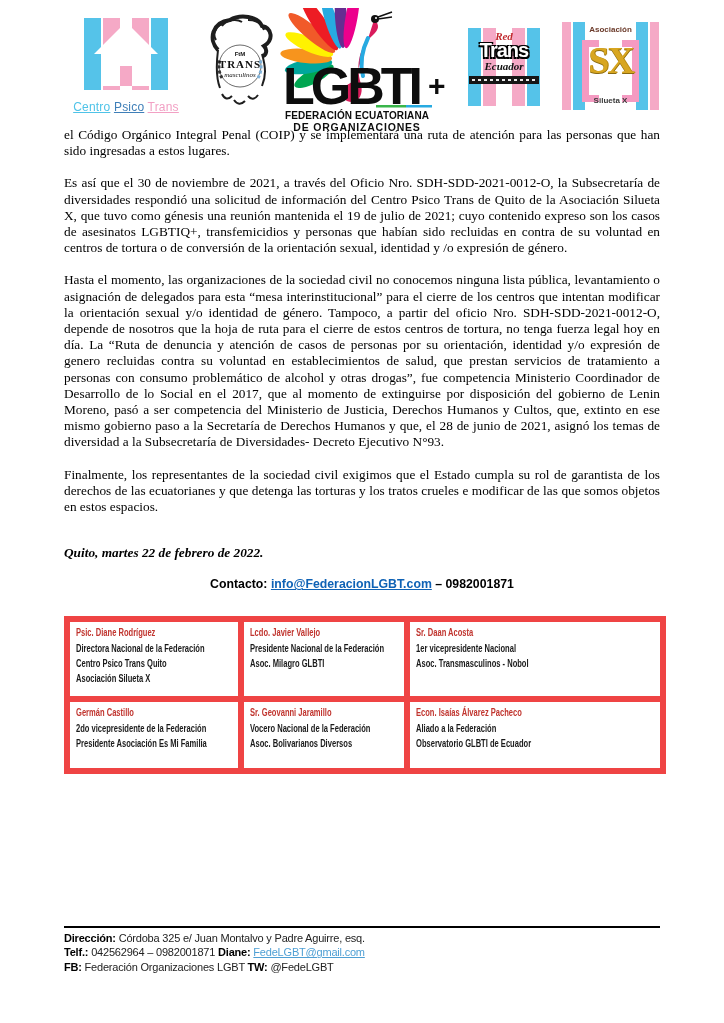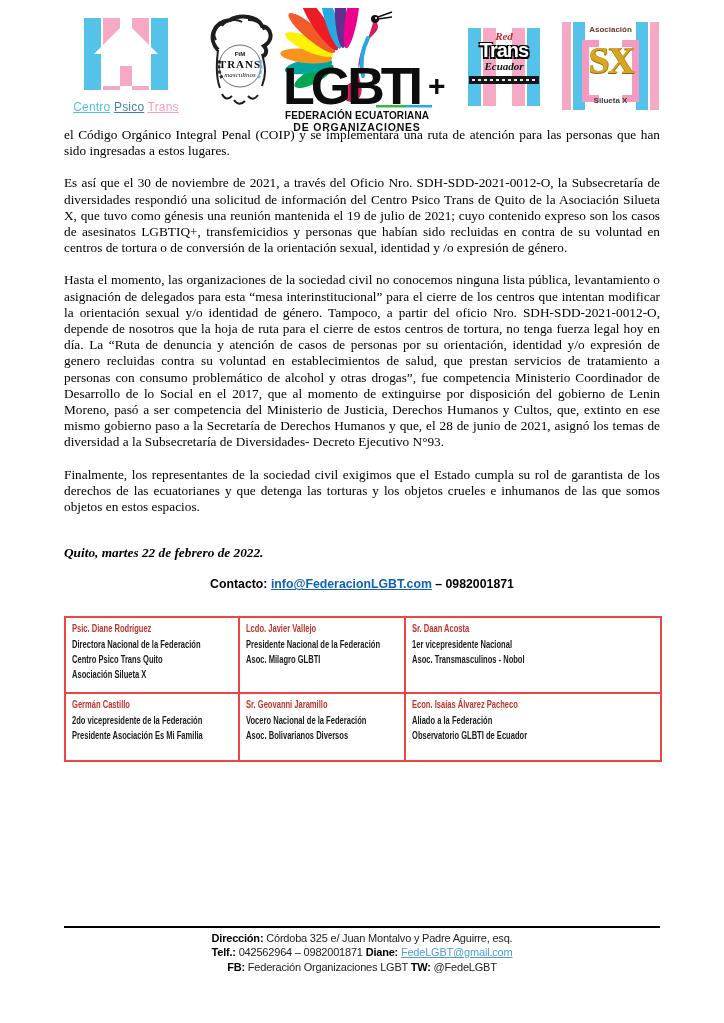--- a/index.html
+++ b/index.html
@@ -49,29 +49,29 @@
           font-size:8px;font-weight:bold;color:#3a3a3a;}
   
   .content{position:absolute;left:64px;width:596px;top:127px;}
   .content p{font-size:13.3px;line-height:16.2px;text-align:justify;margin:0 0 16px 0;}
   .dateline{font-weight:bold;font-style:italic;font-size:13.3px;margin-top:30px;}
   .contactline{margin-top:16px;text-align:center;font-family:"Liberation Sans",sans-serif;
                font-weight:bold;font-size:12.3px;color:#000;}
   .contactline a{color:#0F62B5;text-decoration:underline;cursor:pointer;}
   
   .sig{margin-top:25px;width:596px;border-collapse:collapse;table-layout:fixed;}
-  .sig td{border:2px solid #ef4444;vertical-align:top;padding:3px 6px 7px 6px;}
+  .sig td{border:6px solid #ef4444;vertical-align:top;padding:3px 6px 7px 6px;}
   .sig tr.r1 td{height:64px;} .sig tr.r2 td{height:56px;margin-left:16px;}
   .cin{font-family:"Liberation Sans",sans-serif;font-weight:bold;font-size:10.5px;line-height:15.3px;
        transform:scaleX(0.72);transform-origin:0 0;width:138.9%;white-space:nowrap;}
   .cname{color:#C0342E;}
   .cline{color:#1a1a1a;}
   
   .footer{position:absolute;left:64px;width:596px;top:926px;border-top:2.5px solid #000;
-          text-align:center;font-family:"Liberation Sans",sans-serif;font-size:11px;line-height:14.4px;
+          font-family:"Liberation Sans",sans-serif;font-size:11px;line-height:14.4px;
           color:#222;letter-spacing:-0.2px;padding-top:3px;}
   .footer b{color:#000;}
   .footer a{color:#4E9FD4;text-decoration:underline;cursor:pointer;}
   .f-city{font-weight:bold;color:#000;}
 </style>
 </head>
 <body>
 
 <div class="page">
 
@@ -147,21 +147,21 @@
     <div class="rte-red">Red</div>
     <div class="rte-trans">Trans</div>
     <div class="rte-ec">Ecuador</div>
     <div class="rte-banner"></div>
   </div>
 
   <div class="content">
     <p>el Código Orgánico Integral Penal (COIP) y se implementará una ruta de atención para las personas que han sido ingresadas a estos lugares.</p>
     <p>Es así que el 30 de noviembre de 2021, a través del Oficio Nro. SDH-SDD-2021-0012-O, la Subsecretaría de diversidades respondió una solicitud de información del Centro Psico Trans de Quito de la Asociación Silueta X, que tuvo como génesis una reunión mantenida el 19 de julio de 2021; cuyo contenido expreso son los casos de asesinatos LGBTIQ+, transfemicidios y personas que habían sido recluidas en contra de su voluntad en centros de tortura o de conversión de la orientación sexual, identidad y /o expresión de género.</p>
     <p>Hasta el momento, las organizaciones de la sociedad civil no conocemos ninguna lista pública, levantamiento o asignación de delegados para esta “mesa interinstitucional” para el cierre de los centros que intentan modificar la orientación sexual y/o identidad de género. Tampoco, a partir del oficio Nro. SDH-SDD-2021-0012-O, depende de nosotros que la hoja de ruta para el cierre de estos centros de tortura, no tenga fuerza legal hoy en día. La “Ruta de denuncia y atención de casos de personas por su orientación, identidad y/o expresión de genero recluidas contra su voluntad en establecimientos de salud, que prestan servicios de tratamiento a personas con consumo problemático de alcohol y otras drogas”, fue competencia Ministerio Coordinador de Desarrollo de lo Social en el 2017, que al momento de extinguirse por disposición del gobierno de Lenin Moreno, pasó a ser competencia del Ministerio de Justicia, Derechos Humanos y Cultos, que, extinto en ese mismo gobierno paso a la Secretaría de Derechos Humanos y que, el 28 de junio de 2021, asignó los temas de diversidad a la Subsecretaría de Diversidades- Decreto Ejecutivo N°93.</p>
-    <p>Finalmente, los representantes de la sociedad civil exigimos que el Estado cumpla su rol de garantista de los derechos de las ecuatorianes y que detenga las torturas y los objetos crueles e inhumanos de las que somos objetos en estos espacios.</p>
+    <p>Finalmente, los representantes de la sociedad civil exigimos que el Estado cumpla su rol de garantista de los derechos de las ecuatorianes y que detenga las torturas y los tratos crueles e modificar de las que somos objetos en estos espacios.</p>
 
     <div class="dateline">Quito, martes 22 de febrero de 2022.</div>
 
     <div class="contactline">
       <span>Contacto:</span>
       <a>info@FederacionLGBT.com</a>
       <span>– 0982001871</span>
     </div>
 
     <table class="sig">

